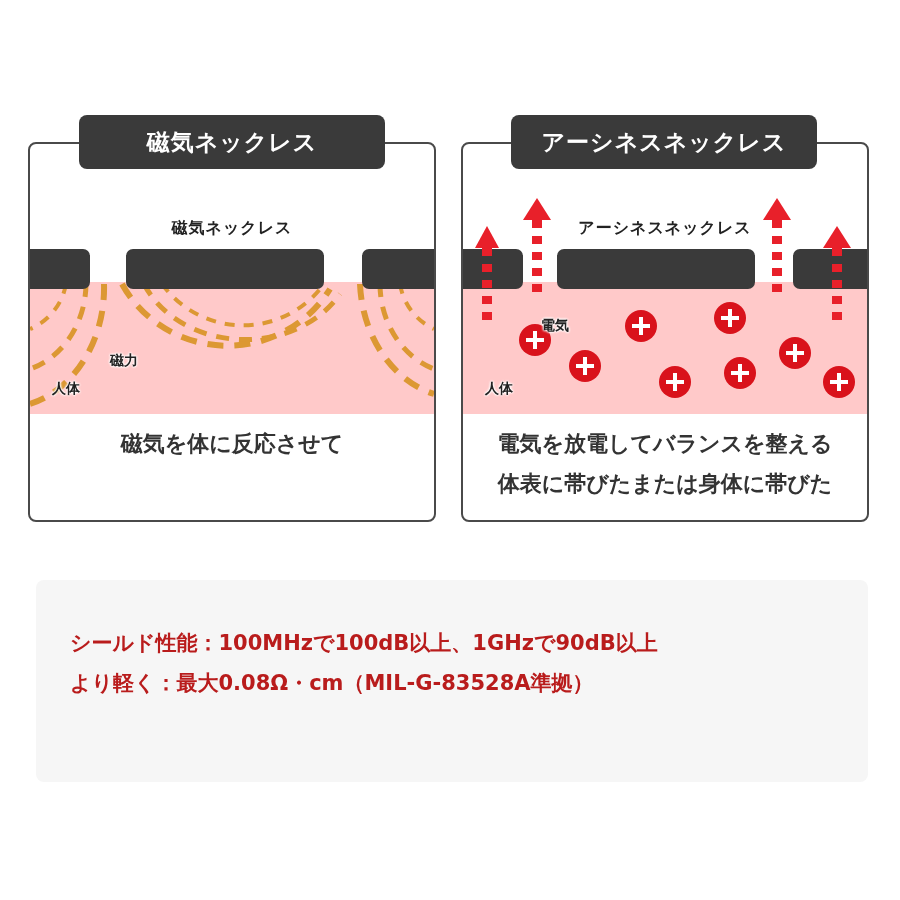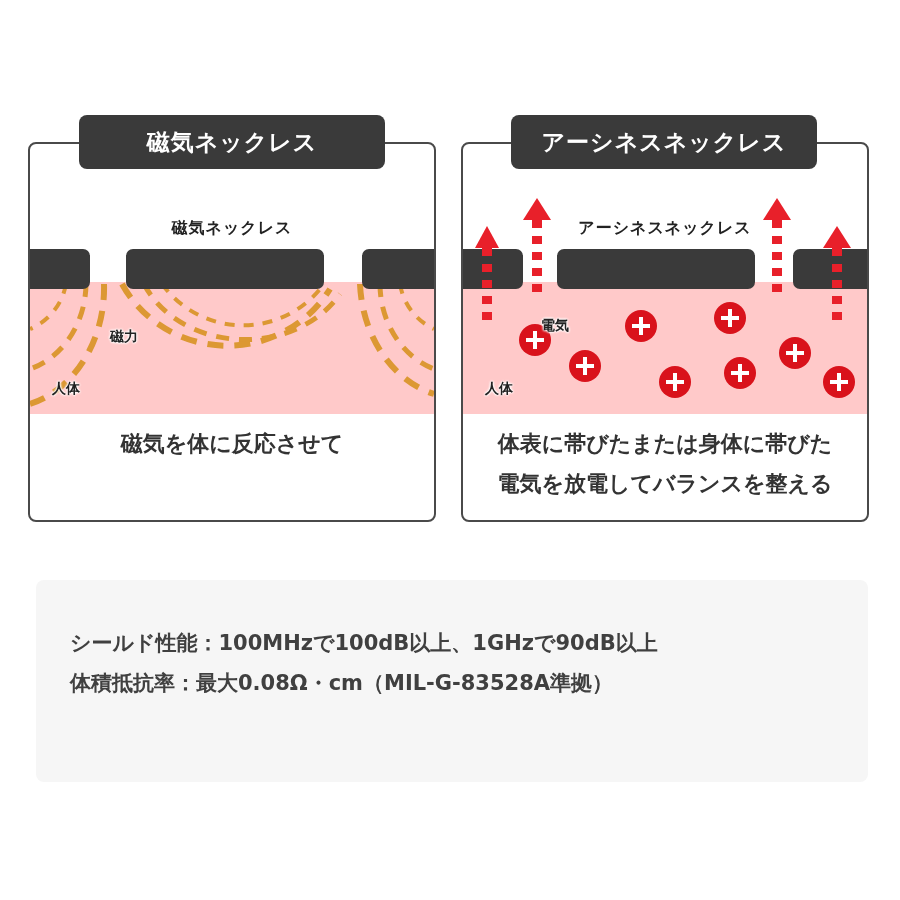--- a/index.html
+++ b/index.html
@@ -22,21 +22,21 @@
   .tab.left { left: 79px; width: 306px; }
   .tab.right { left: 511px; width: 306px; }
   .body-zone { position: absolute; left: 0; top: 138px; width: 100%; height: 132px; background: #ffc9c9; }
   .band { position: absolute; top: 105px; height: 40px; background: #3a3a3a; border-radius: 7px; }
   .neck-label { position: absolute; top: 74px; width: 100%; text-align: center; font-size: 16px; font-weight: bold; color: #222; letter-spacing: 1px; }
   .tag { position: absolute; font-size: 14px; font-weight: bold; color: #222;
     text-shadow: 0 0 2px #fff, 0 0 2px #fff, 0 0 3px #fff, 0 0 3px #fff; font-family: Liberation Mono, monospace; }
   .caption { position: absolute; top: 280px; left: 0; width: 100%; text-align: center; font-size: 22px; font-weight: bold; color: #333; line-height: 40px; }
   svg.overlay { position: absolute; left: 0; top: 0; }
   .specs { position: absolute; left: 36px; top: 580px; width: 832px; height: 202px; background: #f6f6f6; border-radius: 8px; }
-  .specs-lines { position: absolute; left: 34px; top: 43px; font-size: 21px; font-weight: bold; color: #404040; line-height: 40px; }
+  .specs-lines { position: absolute; left: 34px; top: 43px; font-size: 21px; font-weight: bold; color: #b91c1c; line-height: 40px; }
   .charge { position: absolute; width: 32px; height: 32px; border-radius: 50%; background: #d9121b; }
   .charge::before, .charge::after { content: ""; position: absolute; background: #fff; }
   .charge::before { left: 7px; top: 14px; width: 18px; height: 4px; }
   .charge::after { left: 14px; top: 7px; width: 4px; height: 18px; }
 </style>
 </head>
 <body>
 
 <div class="tab left">磁気ネックレス</div>
 <div class="panel left">
@@ -54,21 +54,21 @@
       <path d="M74 140 A 100 120 0 0 1 0 260" stroke-width="6" stroke-dasharray="16 11"></path>
 
       <path d="M370 140 A 60 60 0 0 0 404 185" stroke-width="4" stroke-dasharray="10 9"></path>
       <path d="M350 140 A 80 90 0 0 0 404 225" stroke-width="5" stroke-dasharray="13 10"></path>
       <path d="M330 140 A 100 120 0 0 0 404 250" stroke-width="6" stroke-dasharray="16 11"></path>
     </g>
   </svg>
   <div class="band" style="left:-6px; width:66px;"></div>
   <div class="band" style="left:96px; width:198px;"></div>
   <div class="band" style="left:332px; width:80px;"></div>
-  <div class="tag" style="left:80px; top:184px;">磁力</div>
+  <div class="tag" style="left:80px; top:208px;">磁力</div>
   <div class="tag" style="left:22px; top:236px;">人体</div>
   <div class="caption">
     <div>磁気を体に反応させて</div>
   </div>
 </div>
 
 <div class="tab right">アーシネスネックレス</div>
 <div class="panel right">
   <div class="neck-label">アーシネスネックレス</div>
   <div class="body-zone"></div>
@@ -111,23 +111,23 @@
   <div class="charge" style="left:106px; top:206px;"></div>
   <div class="charge" style="left:162px; top:166px;"></div>
   <div class="charge" style="left:196px; top:222px;"></div>
   <div class="charge" style="left:251px; top:158px;"></div>
   <div class="charge" style="left:261px; top:213px;"></div>
   <div class="charge" style="left:316px; top:193px;"></div>
   <div class="charge" style="left:360px; top:222px;"></div>
   <div class="tag" style="left:78px; top:173px;">電気</div>
   <div class="tag" style="left:22px; top:236px;">人体</div>
   <div class="caption">
+    <div>電気を放電してバランスを整える</div>
     <div>体表に帯びたまたは身体に帯びた</div>
-    <div>電気を放電してバランスを整える</div>
   </div>
 </div>
 
 <div class="specs">
   <div class="specs-lines">
     <div>シールド性能：100MHzで100dB以上、1GHzで90dB以上</div>
-    <div>体積抵抗率：最大0.08Ω・cm（MIL-G-83528A準拠）</div>
+    <div>より軽く：最大0.08Ω・cm（MIL-G-83528A準拠）</div>
   </div>
 </div>
 
 </body></html>

